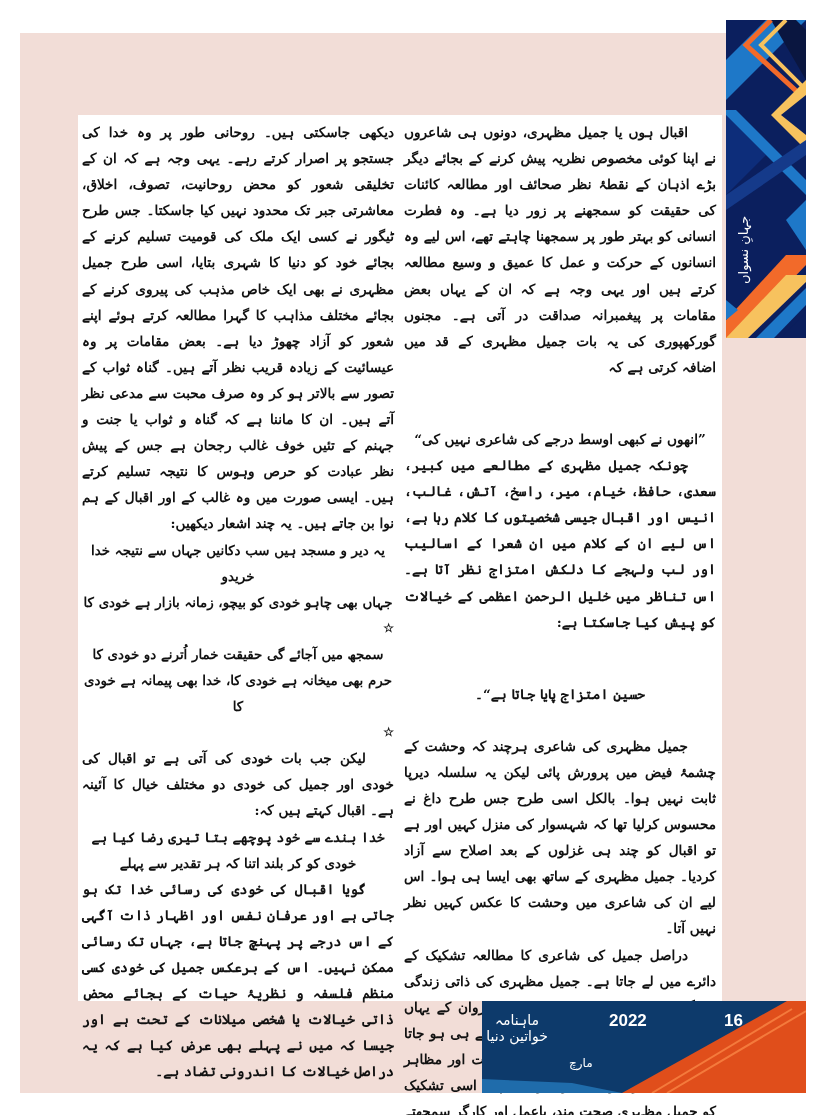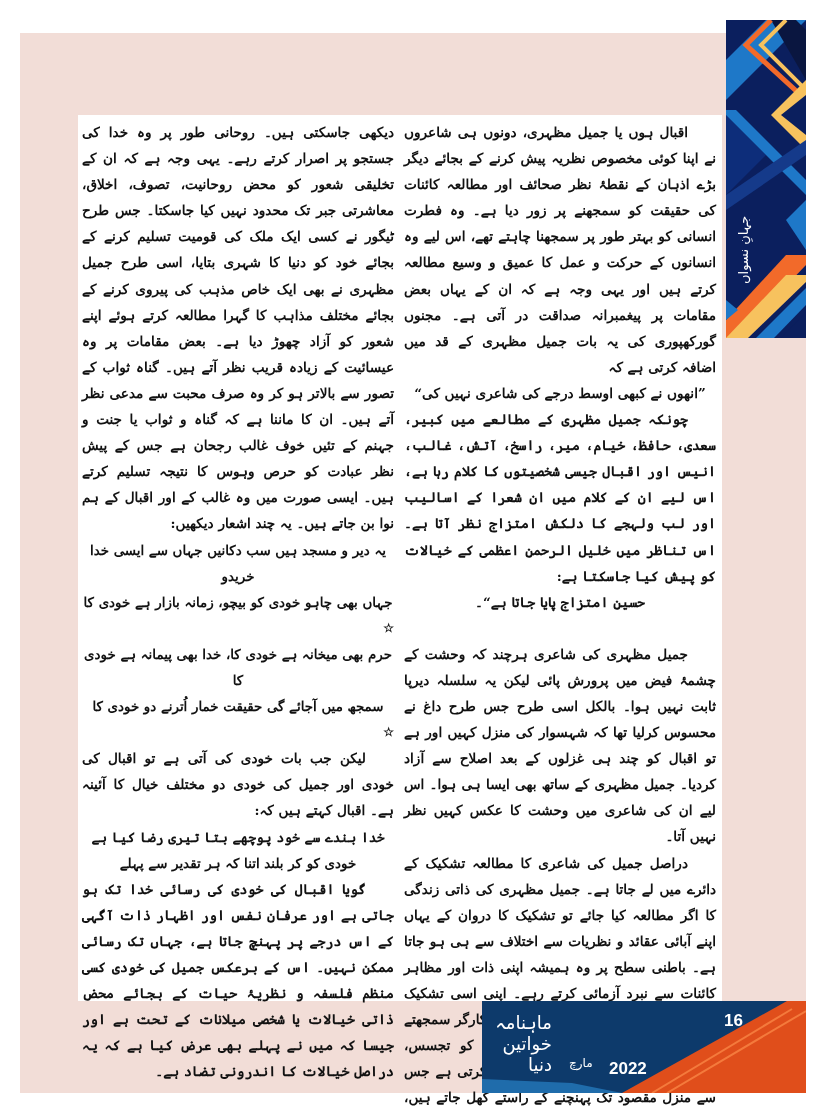--- a/index.html
+++ b/index.html
@@ -11,32 +11,32 @@
   .side-title { position:absolute; left:736px; top:190px; width:40px; height:120px; color:#fff;
                 writing-mode:vertical-rl; transform:rotate(180deg); font-size:13px; text-align:center;
                 direction:rtl; font-family:"DejaVu Sans", sans-serif; }
   .text-box { position:absolute; left:78px; top:115px; width:644px; height:886px; background:#ffffff; }
   .col { position:absolute; top:4px; width:312px; direction:rtl; font-family:"DejaVu Serif", serif;
          font-size:13.6px; line-height:26.1px; color:#111; }
   .col-right { right:6px; }
   .col-left { left:4px; }
   .col p { margin:0; text-align:justify; text-align-last:right;font-weight:bold; }
   .col .indent { text-indent:28px; }
-  .col .center { text-align-last:center; }
+  .col .center { text-align-last:center;margin-top:46px; }
   .col .verse { text-align:center; text-align-last:center; font-size:13.4px; }
   .col .citation { text-align:left; text-align-last:left; direction:rtl; font-size:12.4px; }
   .col .spacer { height:26px; }
   .col .star { text-align:center; font-size:12px; color:#222; }
   .footer { position:absolute; left:482px; top:1001px; width:324px; height:92px; overflow:hidden; background:#0d3a6b; }
   .footer svg { position:absolute; left:0; top:0; }
   .footer-line { position:absolute; left:0; top:10px; width:270px; height:20px; color:#fff; }
   .footer-page { position:absolute; left:214px; top:0; font-family:"Liberation Sans", sans-serif; font-weight:bold; font-size:17px;margin-left:28px; }
-  .footer-year { position:absolute; left:127px; top:0; font-family:"Liberation Sans", sans-serif; font-weight:bold; font-size:17px;margin-top:48px; }
+  .footer-year { position:absolute; left:127px; top:0; font-family:"Liberation Sans", sans-serif; font-weight:bold; font-size:17px; }
   .footer-month { position:absolute; left:87px; top:1px; font-size:12px; direction:rtl;margin-top:44px; }
-  .footer-mag { position:absolute; left:0; top:1px; width:70px; font-size:18px; direction:rtl; text-align:right; }
+  .footer-mag { position:absolute; left:0; top:1px; width:70px; font-size:14px; direction:rtl; text-align:center; }
 </style>
 </head>
 <body>
 
 <div class="pink-panel"></div>
 
 <div class="side-stripe">
   <svg width="80" height="318" viewBox="0 0 80 318">
     <rect width="80" height="318" fill="#0b1f5e"></rect>
     <polygon points="0,40 40,0 80,0 0,80" fill="#1e78c8"></polygon>
@@ -63,25 +63,25 @@
       <p class="indent">اقبال ہوں یا جمیل مظہری، دونوں ہی شاعروں نے اپنا کوئی مخصوص نظریہ پیش کرنے کے بجائے دیگر بڑے اذہان کے نقطۂ نظر صحائف اور مطالعہ کائنات کی حقیقت کو سمجھنے پر زور دیا ہے۔ وہ فطرت انسانی کو بہتر طور پر سمجھنا چاہتے تھے، اس لیے وہ انسانوں کے حرکت و عمل کا عمیق و وسیع مطالعہ کرتے ہیں اور یہی وجہ ہے کہ ان کے یہاں بعض مقامات پر پیغمبرانہ صداقت در آتی ہے۔ مجنوں گورکھپوری کی یہ بات جمیل مظہری کے قد میں اضافہ کرتی ہے کہ</p>
       <p class="center">”انھوں نے کبھی اوسط درجے کی شاعری نہیں کی“</p>
       <p class="indent">چونکہ جمیل مظہری کے مطالعے میں کبیر، سعدی، حافظ، خیام، میر، راسخ، آتش، غالب، انیس اور اقبال جیسی شخصیتوں کا کلام رہا ہے، اس لیے ان کے کلام میں ان شعرا کے اسالیب اور لب ولہجے کا دلکش امتزاج نظر آتا ہے۔ اس تناظر میں خلیل الرحمن اعظمی کے خیالات کو پیش کیا جاسکتا ہے:</p>
       <p class="center">حسین امتزاج پایا جاتا ہے“۔</p>
       <p class="spacer"></p>
       <p class="indent">جمیل مظہری کی شاعری ہرچند کہ وحشت کے چشمۂ فیض میں پرورش پائی لیکن یہ سلسلہ دیرپا ثابت نہیں ہوا۔ بالکل اسی طرح جس طرح داغ نے محسوس کرلیا تھا کہ شہسوار کی منزل کہیں اور ہے تو اقبال کو چند ہی غزلوں کے بعد اصلاح سے آزاد کردیا۔ جمیل مظہری کے ساتھ بھی ایسا ہی ہوا۔ اس لیے ان کی شاعری میں وحشت کا عکس کہیں نظر نہیں آتا۔</p>
       <p class="indent">دراصل جمیل کی شاعری کا مطالعہ تشکیک کے دائرے میں لے جاتا ہے۔ جمیل مظہری کی ذاتی زندگی کا اگر مطالعہ کیا جائے تو تشکیک کا دروان کے یہاں اپنے آبائی عقائد و نظریات سے اختلاف سے ہی ہو جاتا ہے۔ باطنی سطح پر وہ ہمیشہ اپنی ذات اور مظاہر کائنات سے نبرد آزمائی کرتے رہے۔ اپنی اسی تشکیک کو جمیل مظہری صحت مند، باعمل اور کارگر سمجھتے ہیں۔ ان کے خیال میں تشکیک آدمی کو تجسس، جستجو، تجربہ اور لائحہ عمل پر آمادہ کرتی ہے جس سے منزل مقصود تک پہنچنے کے راستے کھل جاتے ہیں، جیسے اشعار دیکھیے:</p>
     </div>
   <div class="col col-left" id="col-left">
       <p class="">دیکھی جاسکتی ہیں۔ روحانی طور پر وہ خدا کی جستجو پر اصرار کرتے رہے۔ یہی وجہ ہے کہ ان کے تخلیقی شعور کو محض روحانیت، تصوف، اخلاق، معاشرتی جبر تک محدود نہیں کیا جاسکتا۔ جس طرح ٹیگور نے کسی ایک ملک کی قومیت تسلیم کرنے کے بجائے خود کو دنیا کا شہری بتایا، اسی طرح جمیل مظہری نے بھی ایک خاص مذہب کی پیروی کرنے کے بجائے مختلف مذاہب کا گہرا مطالعہ کرتے ہوئے اپنے شعور کو آزاد چھوڑ دیا ہے۔ بعض مقامات پر وہ عیسائیت کے زیادہ قریب نظر آتے ہیں۔ گناہ ثواب کے تصور سے بالاتر ہو کر وہ صرف محبت سے مدعی نظر آتے ہیں۔ ان کا ماننا ہے کہ گناہ و ثواب یا جنت و جہنم کے تئیں خوف غالب رجحان ہے جس کے پیش نظر عبادت کو حرص وہوس کا نتیجہ تسلیم کرتے ہیں۔ ایسی صورت میں وہ غالب کے اور اقبال کے ہم نوا بن جاتے ہیں۔ یہ چند اشعار دیکھیں:</p>
-      <p class="verse">یہ دیر و مسجد ہیں سب دکانیں جہاں سے ایسی خدا خریدو</p>
+      <p class="verse">یہ دیر و مسجد ہیں سب دکانیں جہاں سے نتیجہ خدا خریدو</p>
       <p class="verse">جہاں بھی چاہو خودی کو بیچو، زمانہ بازار ہے خودی کا</p>
       <p class="star">☆</p>
+      <p class="verse">سمجھ میں آجائے گی حقیقت خمار اُترنے دو خودی کا</p>
       <p class="verse">حرم بھی میخانہ ہے خودی کا، خدا بھی پیمانہ ہے خودی کا</p>
-      <p class="verse">سمجھ میں آجائے گی حقیقت خمار اُترنے دو خودی کا</p>
       <p class="star">☆</p>
       <p class="indent">لیکن جب بات خودی کی آتی ہے تو اقبال کی خودی اور جمیل کی خودی دو مختلف خیال کا آئینہ ہے۔ اقبال کہتے ہیں کہ:</p>
       <p class="verse">خدا بندے سے خود پوچھے بتا تیری رضا کیا ہے</p>
       <p class="verse">خودی کو کر بلند اتنا کہ ہر تقدیر سے پہلے</p>
       <p class="indent">گویا اقبال کی خودی کی رسائی خدا تک ہو جاتی ہے اور عرفان نفس اور اظہار ذات آگہی کے اس درجے پر پہنچ جاتا ہے، جہاں تک رسائی ممکن نہیں۔ اس کے برعکس جمیل کی خودی کسی منظم فلسفہ و نظریۂ حیات کے بجائے محض ذاتی خیالات یا شخصی میلانات کے تحت ہے اور جیسا کہ میں نے پہلے بھی عرض کیا ہے کہ یہ دراصل خیالات کا اندرونی تضاد ہے۔</p>
     </div>
 </div>
 
 <div class="footer">
   <svg width="324" height="92" viewBox="0 0 324 92">

